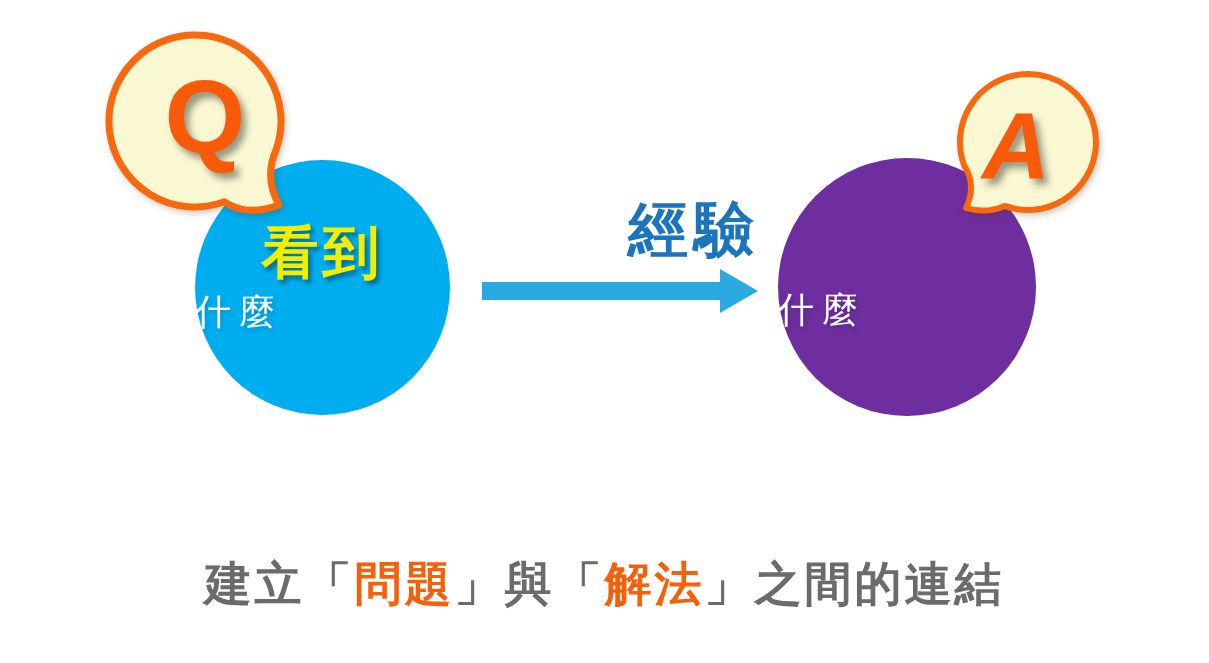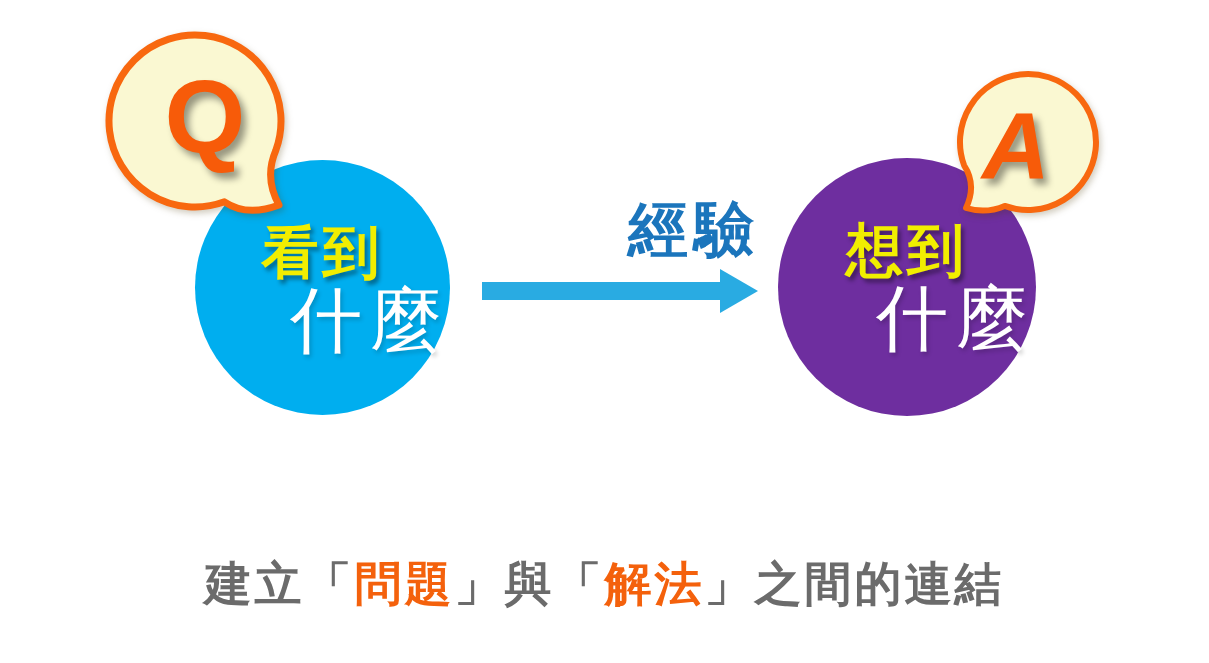--- a/index.html
+++ b/index.html
@@ -10,22 +10,22 @@
   }
   .circle { position:absolute; border-radius:50%; }
   .circle-left  { left:195px; top:160px; width:255px; height:255px; background:var(--circle-blue); }
   .circle-right { left:778px; top:158px; width:258px; height:258px; background:var(--circle-purple); }
   .c-line1 {
     position:absolute; left:0; top:55px; width:100%; text-align:center;
     font-size:57px; font-weight:bold; letter-spacing:4px;
     color:var(--text-yellow); text-shadow:3px 4px 4px rgba(0,0,0,0.40);
   }
   .c-line2 {
-    position:absolute; left:0; top:113px; width:100%; text-align:right;
-    font-size:72px; font-weight:normal; letter-spacing:8px;
+    position:absolute; left:0; top:128px; width:100%; text-align:left;
+    font-size:36px; font-weight:normal; letter-spacing:8px;
     color:var(--text-white); text-shadow:2px 3px 4px rgba(0,0,0,0.18);
   }
   .bubble { position:absolute; overflow:visible; filter:drop-shadow(2px 3px 3px rgba(70,50,0,0.25)); }
   .bubble path { fill:var(--bubble-fill); stroke:var(--bubble-border); stroke-linejoin:round; }
   .bubble-q { left:95px; top:25px; width:200px; height:190px; }
   .bubble-a { left:950px; top:64px; width:156px; height:152px; }
   .bubble-letter {
     position:absolute; display:flex; align-items:center; justify-content:center;
     font-weight:bold; color:var(--letter-orange);
     text-shadow:5px 6px 7px rgba(0,0,0,0.40);
@@ -48,21 +48,20 @@
 <body>
 
 <div class="canvas">
 
   <div class="circle circle-left">
     <div class="c-line1">看到</div>
     <div class="c-line2">什麼</div>
   </div>
 
   <div class="circle circle-right">
-    <div class="c-line1">想到</div>
     <div class="c-line2">什麼</div>
   </div>
 
   <div class="arrow-label">經驗</div>
   <svg class="arrow-svg" viewBox="0 0 280 50" aria-hidden="true">
     <rect x="2" y="16" width="238" height="18"></rect>
     <polygon points="240,3 278,25 240,47"></polygon>
   </svg>
 
   <svg class="bubble bubble-q" viewBox="0 0 200 190" aria-hidden="true">

